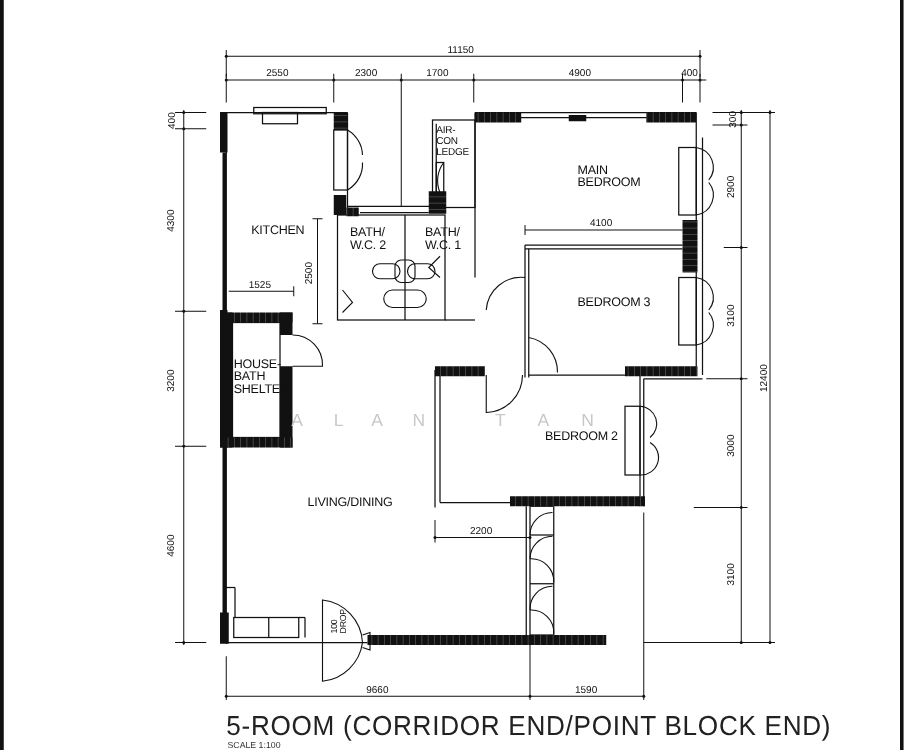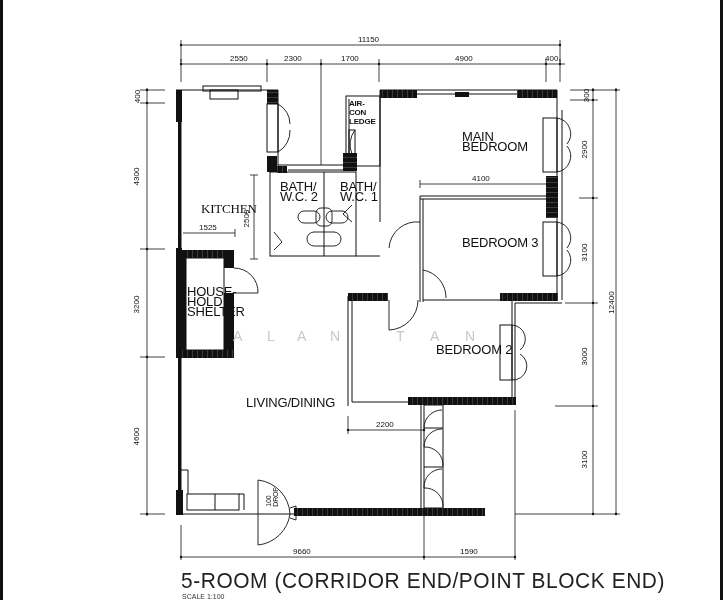--- a/index.html
+++ b/index.html
@@ -1,20 +1,20 @@
 <!DOCTYPE html>
 <html><head>
   <meta charset="utf-8">
   <style>
     html, body { margin: 0; padding: 0; background: #ffffff; }
     body { width: 723px; height: 600px; position: relative; overflow: hidden; font-family: "Liberation Sans", sans-serif; }
     .frame-l { position: absolute; left: 0; top: 0; width: 3px; height: 600px; background: #111; }
     .frame-r { position: absolute; right: 0; top: 0; width: 3px; height: 600px; background: #111; }
     svg.plan { position: absolute; left: 0; top: 0; }
-    .lbl { position: absolute; font-family: "Liberation Sans", sans-serif; font-size: 13px; color: #111; line-height: 10px; letter-spacing: -0.2px; white-space: pre-line; }
+    .lbl { position: absolute; font-family: "Liberation Sans", sans-serif; font-size: 10px; color: #111; line-height: 10px; letter-spacing: -0.2px; white-space: pre-line; }
     .dim { position: absolute; font-family: "Liberation Sans", sans-serif; font-size: 8px; color: #111; line-height: 9px; white-space: nowrap; }
     .dim.v { transform: rotate(-90deg); transform-origin: center center; }
     .wm { position: absolute; top: 328px; font-family: "Liberation Sans", sans-serif; font-size: 14px; color: #c8c8c8; letter-spacing: 0; }
     .title { position: absolute; left: 181px; top: 568px; font-family: "Liberation Sans", sans-serif; font-size: 22px; color: #222; letter-spacing: 0.6px; transform: scaleX(0.95); transform-origin: left top; white-space: nowrap; }
     .scale { position: absolute; left: 182px; top: 593px; font-size: 7px; color: #333; white-space: nowrap; }
   </style>
 </head>
 <body>
 
 <div class="frame-l"></div>
@@ -230,21 +230,21 @@
     <rect x="298" y="211" width="22" height="12" rx="6"></rect>
     <rect x="326" y="211" width="22" height="12" rx="6"></rect>
     <rect x="316" y="208" width="16" height="18" rx="5"></rect>
     <rect x="307" y="232" width="34" height="14" rx="7"></rect>
     <path d="M274 232 L282 242 L274 250"></path>
     <path d="M352 205 L343 214 L352 222"></path>
   </g>
 </svg>
 
 <div class="dim" style="left:358px; top:35px;">11150</div>
-<div class="dim" style="left:213px; top:54px;margin-left:17px;">2550</div>
+<div class="dim" style="left:213px; top:54px;">2550</div>
 <div class="dim" style="left:284px; top:54px;">2300</div>
 <div class="dim" style="left:341px; top:54px;">1700</div>
 <div class="dim" style="left:455px; top:54px;">4900</div>
 <div class="dim" style="left:545px; top:54px;">400</div>
 
 <div class="dim v" style="left:131px; top:92px;">400</div>
 <div class="dim v" style="left:128px; top:172px;">4300</div>
 <div class="dim v" style="left:128px; top:300px;">3200</div>
 <div class="dim v" style="left:128px; top:432px;">4600</div>
 
@@ -256,34 +256,34 @@
 <div class="dim v" style="left:600px; top:298px;">12400</div>
 
 <div class="dim" style="left:293px; top:547px;">9660</div>
 <div class="dim" style="left:460px; top:547px;">1590</div>
 
 <div class="dim" style="left:199px; top:223px;">1525</div>
 <div class="dim v" style="left:238px; top:214px;">2500</div>
 <div class="dim" style="left:472px; top:174px;">4100</div>
 <div class="dim" style="left:376px; top:420px;">2200</div>
 
-<div class="lbl" style="left:201px; top:204px;font-family:Liberation Serif, serif;">KITCHEN</div>
+<div class="lbl" style="left:201px; top:180px;">KITCHEN</div>
 <div class="lbl" style="left:280px; top:182px;">BATH/
 W.C. 2</div>
 <div class="lbl" style="left:340px; top:182px;">BATH/
 W.C. 1</div>
-<div class="lbl" style="left:349px; top:99px; font-size:8px; line-height:9px;font-weight:bold;">AIR-
+<div class="lbl" style="left:349px; top:99px; font-size:8px; line-height:9px;">AIR-
 CON
 LEDGE</div>
 <div class="lbl" style="left:462px; top:132px;">MAIN
 BEDROOM</div>
 <div class="lbl" style="left:462px; top:238px;">BEDROOM 3</div>
 <div class="lbl" style="left:405px; top:345px;margin-left:31px;">BEDROOM 2</div>
 <div class="lbl" style="left:187px; top:287px;">HOUSE-
-HOLD
+BATH
 SHELTER</div>
 <div class="lbl" style="left:246px; top:398px;">LIVING/DINING</div>
 <div class="lbl" style="left:262px; top:490px; font-size:7px; line-height:7px; transform: rotate(-90deg);">100
 DROP</div>
 
 <div class="wm" style="left:233px;">A</div>
 <div class="wm" style="left:267px;">L</div>
 <div class="wm" style="left:297px;">A</div>
 <div class="wm" style="left:330px;">N</div>
 <div class="wm" style="left:396px;">T</div>

